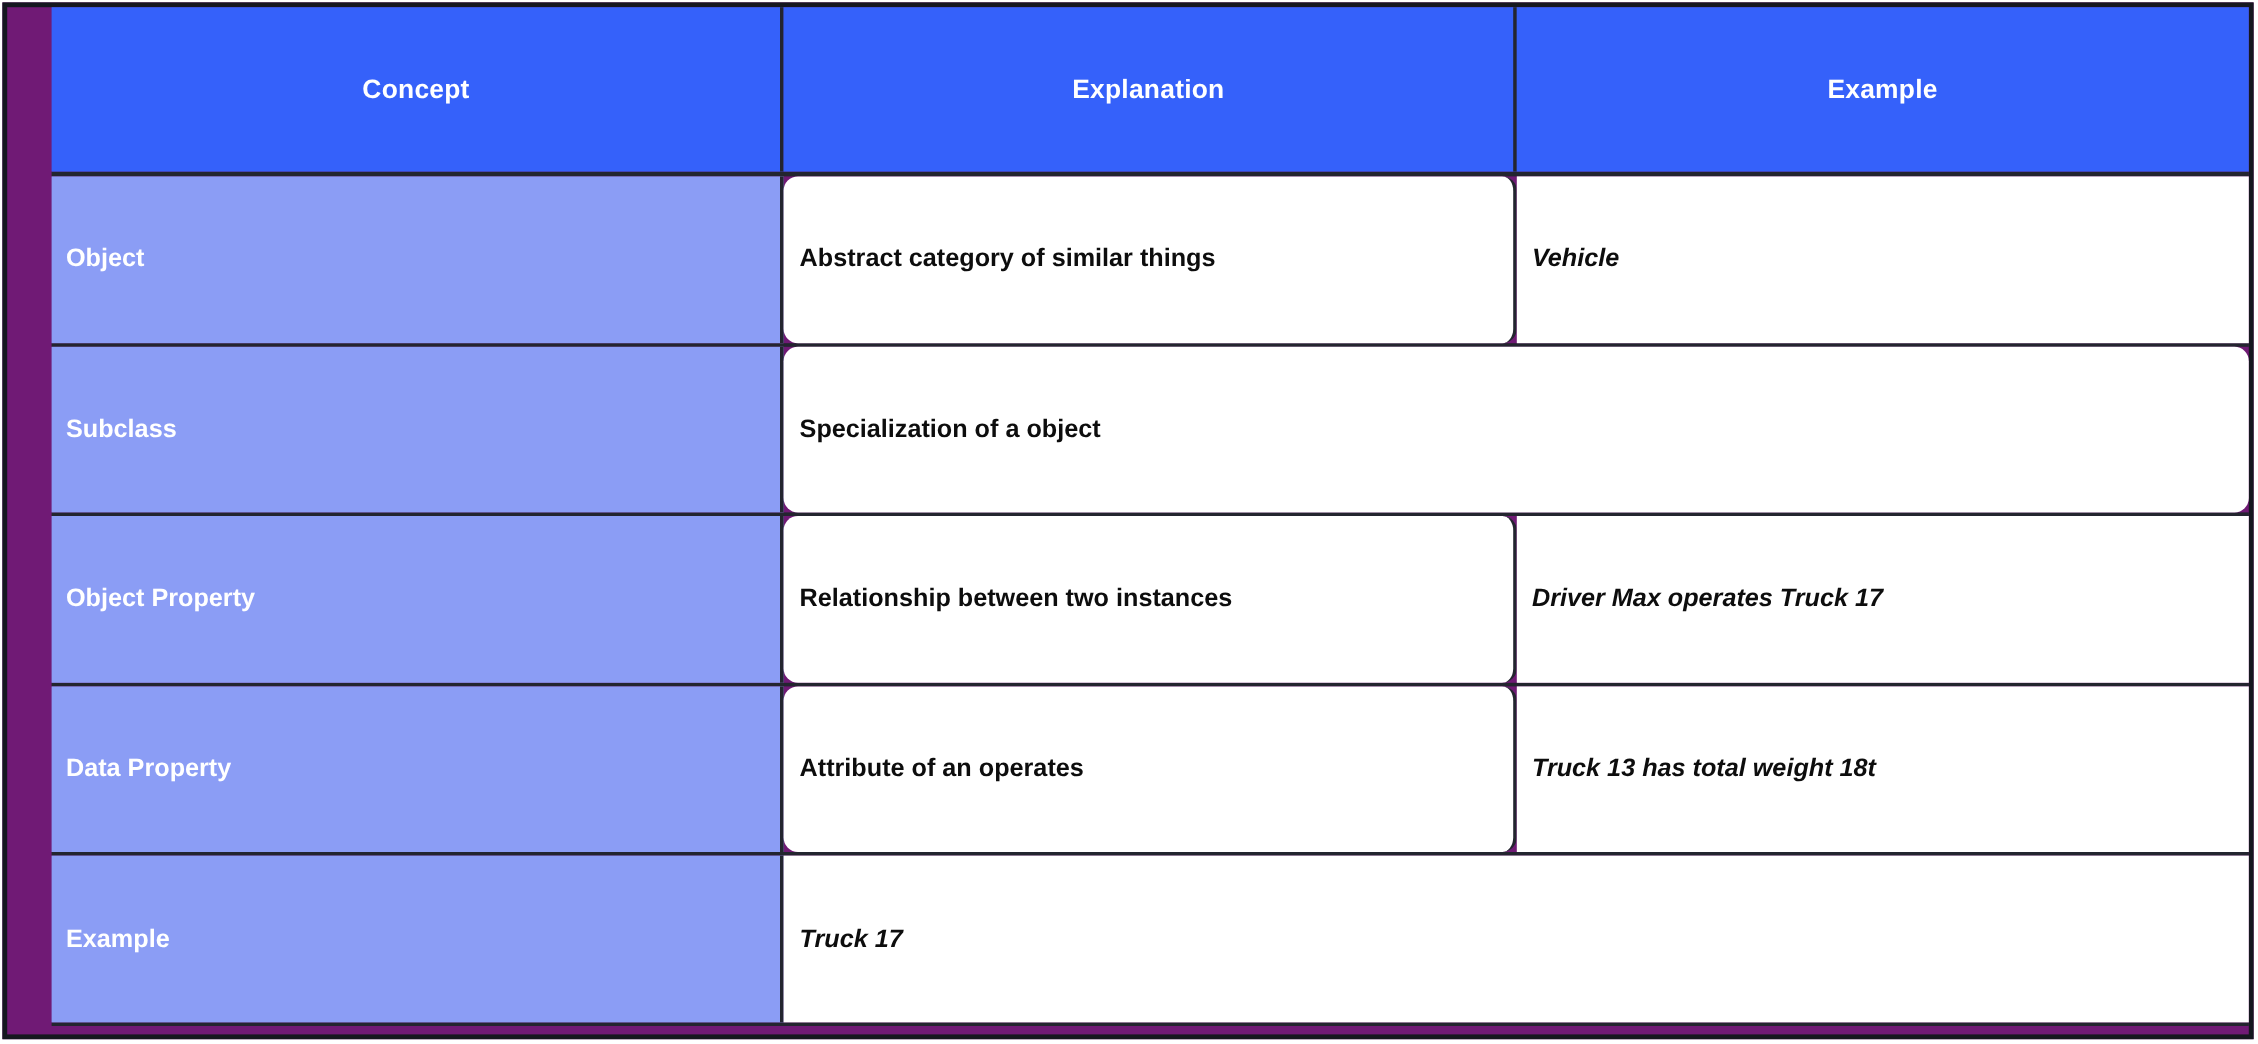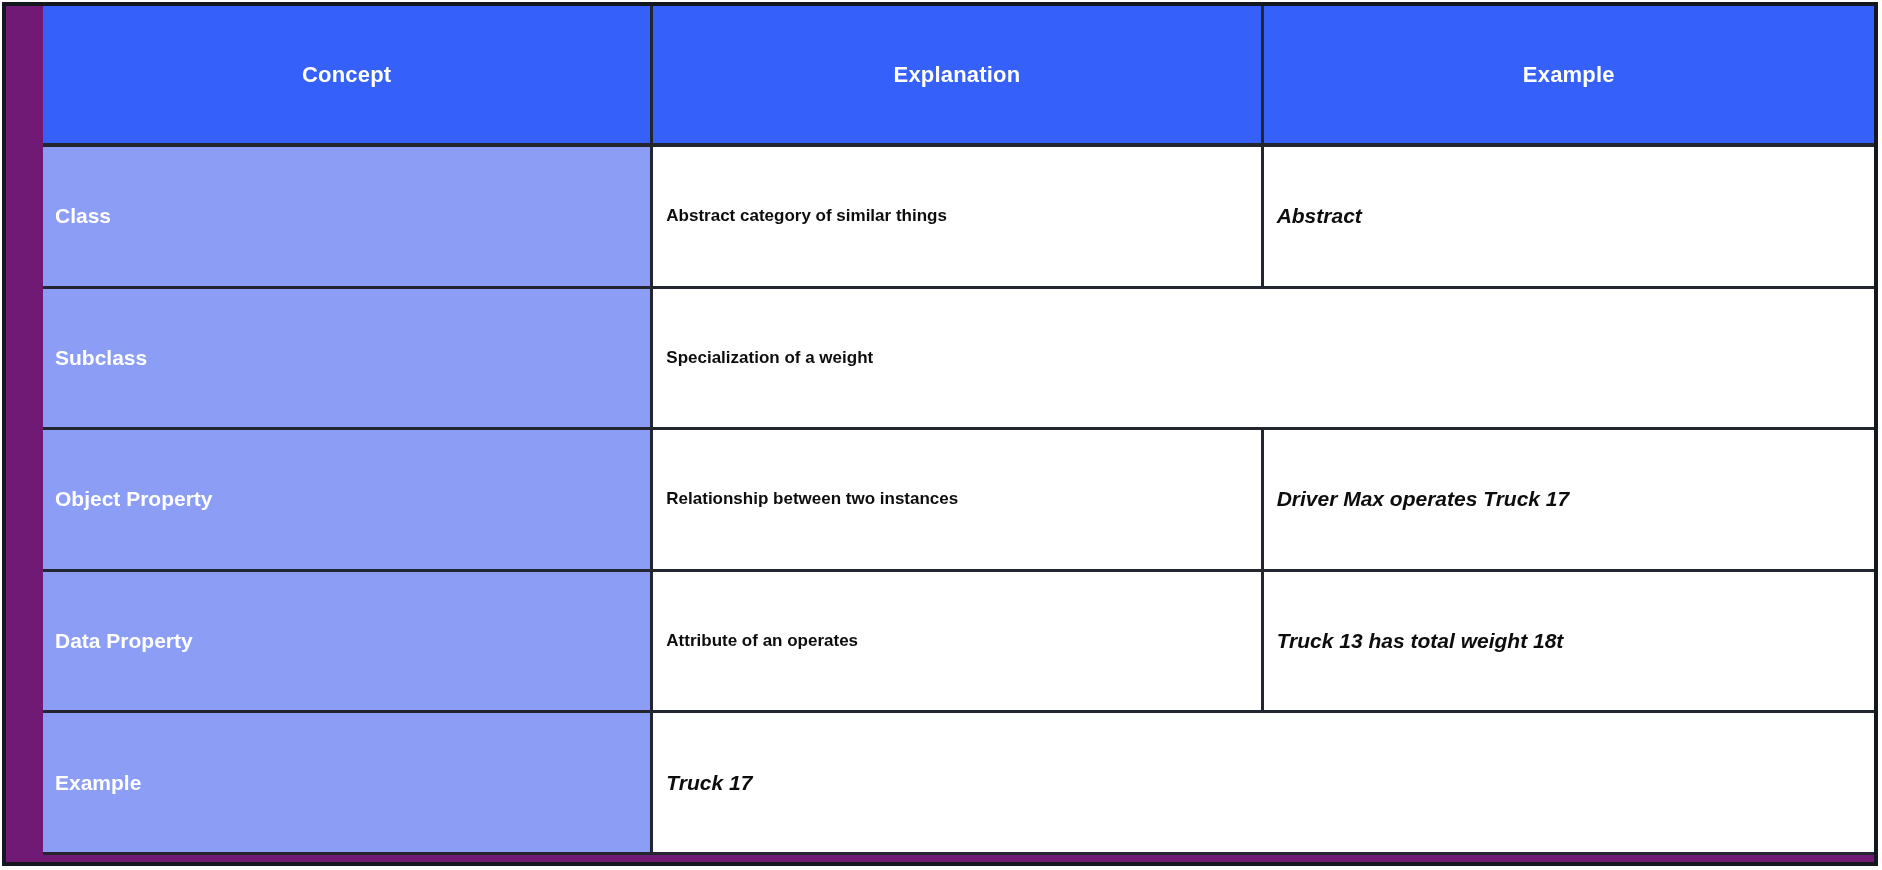--- a/index.html
+++ b/index.html
@@ -61,22 +61,23 @@
     background: var(--concept-bg, #8b9df5);
     color: var(--header-text, #ffffff);
     font-weight: bold;
     font-size: 21px;
     padding-left: 12px;
   }
   .explanation-cell {
     background: #ffffff;
     color: var(--body-text, #0d0d0d);
     font-weight: bold;
-    font-size: 17px;
+    font-size: 21px;
     padding-left: 13px;
+    border-radius: 12px;
   }
   .example-cell {
     background: #ffffff;
     color: var(--body-text, #0d0d0d);
     font-weight: bold;
     font-style: italic;
     font-size: 21px;
     padding-left: 13px;
   }
 </style>
@@ -92,28 +93,28 @@
       </div>
       <div class="cell header-cell">
         <span>Explanation</span>
       </div>
       <div class="cell header-cell">
         <span>Example</span>
       </div>
     </div>
 
     <div class="row">
-      <div class="cell concept-cell">Class</div>
+      <div class="cell concept-cell">Object</div>
       <div class="cell explanation-cell">Abstract category of similar things</div>
-      <div class="cell example-cell">Abstract</div>
+      <div class="cell example-cell">Vehicle</div>
     </div>
 
     <div class="row">
       <div class="cell concept-cell">Subclass</div>
-      <div class="cell explanation-cell">Specialization of a weight</div>
+      <div class="cell explanation-cell">Specialization of a object</div>
     </div>
 
     <div class="row">
       <div class="cell concept-cell">Object Property</div>
       <div class="cell explanation-cell">Relationship between two instances</div>
       <div class="cell example-cell">Driver Max operates Truck 17</div>
     </div>
 
     <div class="row">
       <div class="cell concept-cell">Data Property</div>

